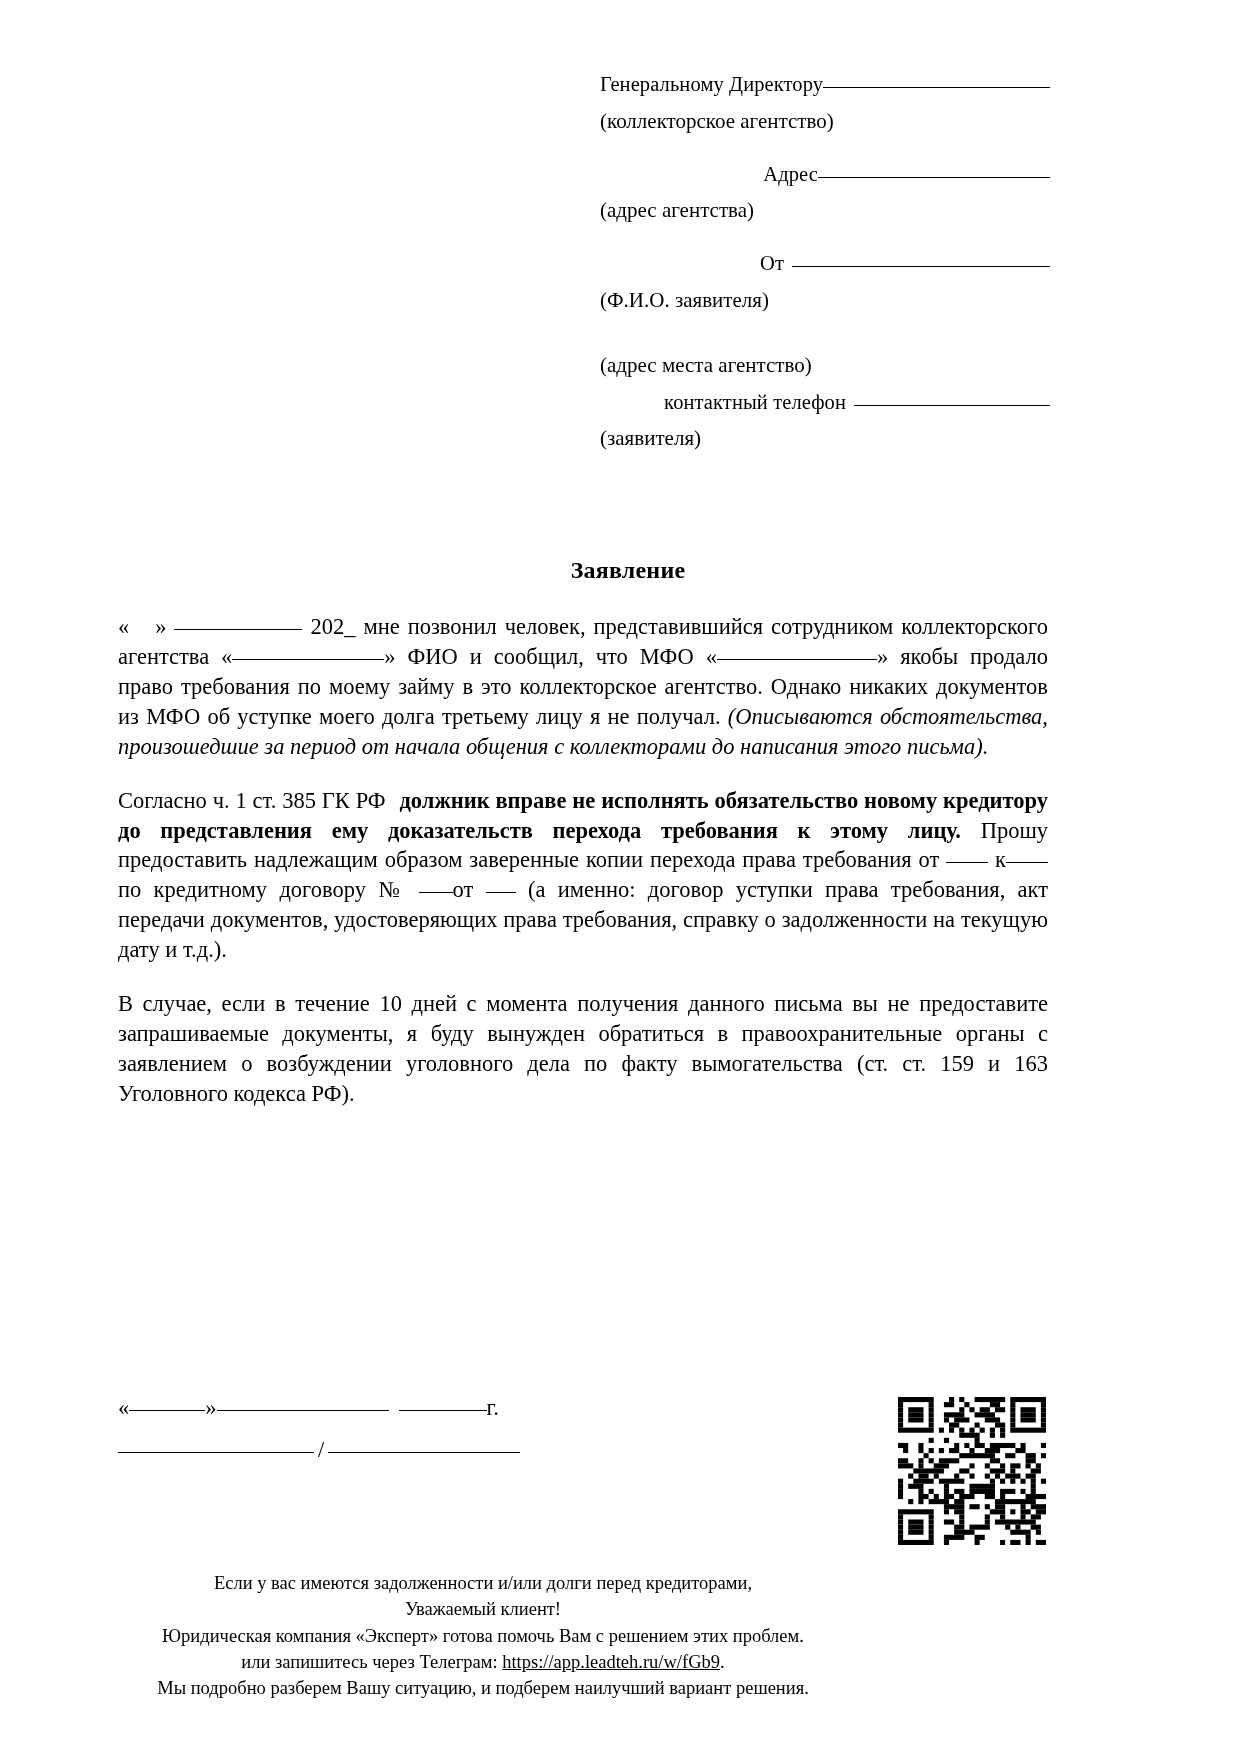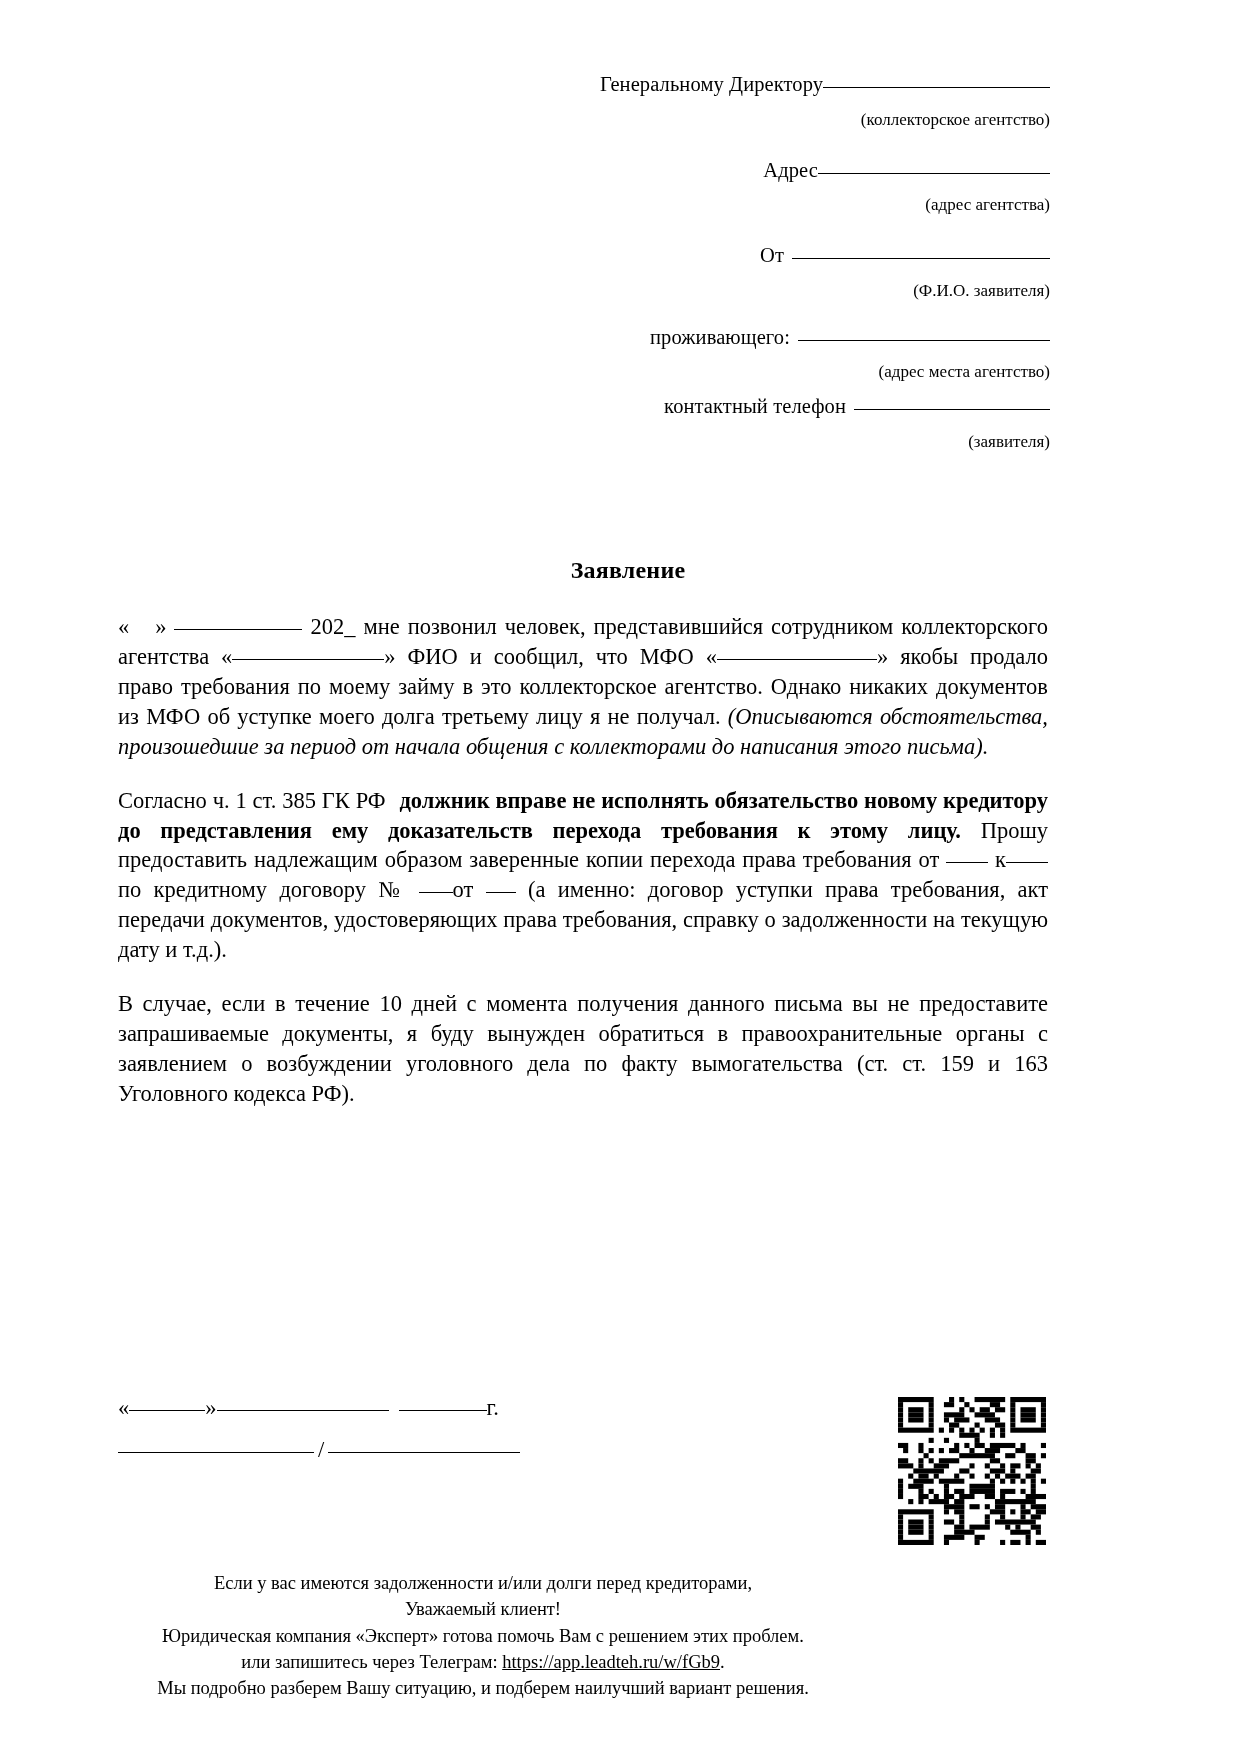--- a/index.html
+++ b/index.html
@@ -43,22 +43,22 @@
     letter-spacing: 0.1px;
   }
   .rule {
     display: inline-block;
     border-bottom: 1.4px solid #000;
     height: 0;
     position: relative;
     top: -3px;
   }
   .hdr-caption {
-    text-align: right;
-    font-size: 17px;
+    text-align: left;
+    font-size: 21px;
     letter-spacing: 0px;
   }
   .sp-a { height: 32px; }
   .sp-c { height: 28px; }
   .sp-d { height: 16px; }
 
   
   .doc-title {
     position: absolute;
     left: 8px;
@@ -181,25 +181,20 @@
     <div class="hdr-row">
       <span class="hdr-label">От</span>
         <span style="display:inline-block;width:8px"></span>
         <span class="rule" style="width:258px"></span>
     </div>
     <div class="sp-d"></div>
     <div class="hdr-caption">(Ф.И.О. заявителя)</div>
 
     <div class="sp-c"></div>
 
-    <div class="hdr-row">
-      <span class="hdr-label">проживающего:</span>
-        <span style="display:inline-block;width:8px"></span>
-        <span class="rule" style="width:252px"></span>
-    </div>
     <div class="sp-d"></div>
     <div class="hdr-caption">(адрес места агентство)</div>
 
     <div class="sp-d"></div>
 
     <div class="hdr-row">
       <span class="hdr-label">контактный телефон</span>
         <span style="display:inline-block;width:8px"></span>
         <span class="rule" style="width:196px"></span>
     </div>

